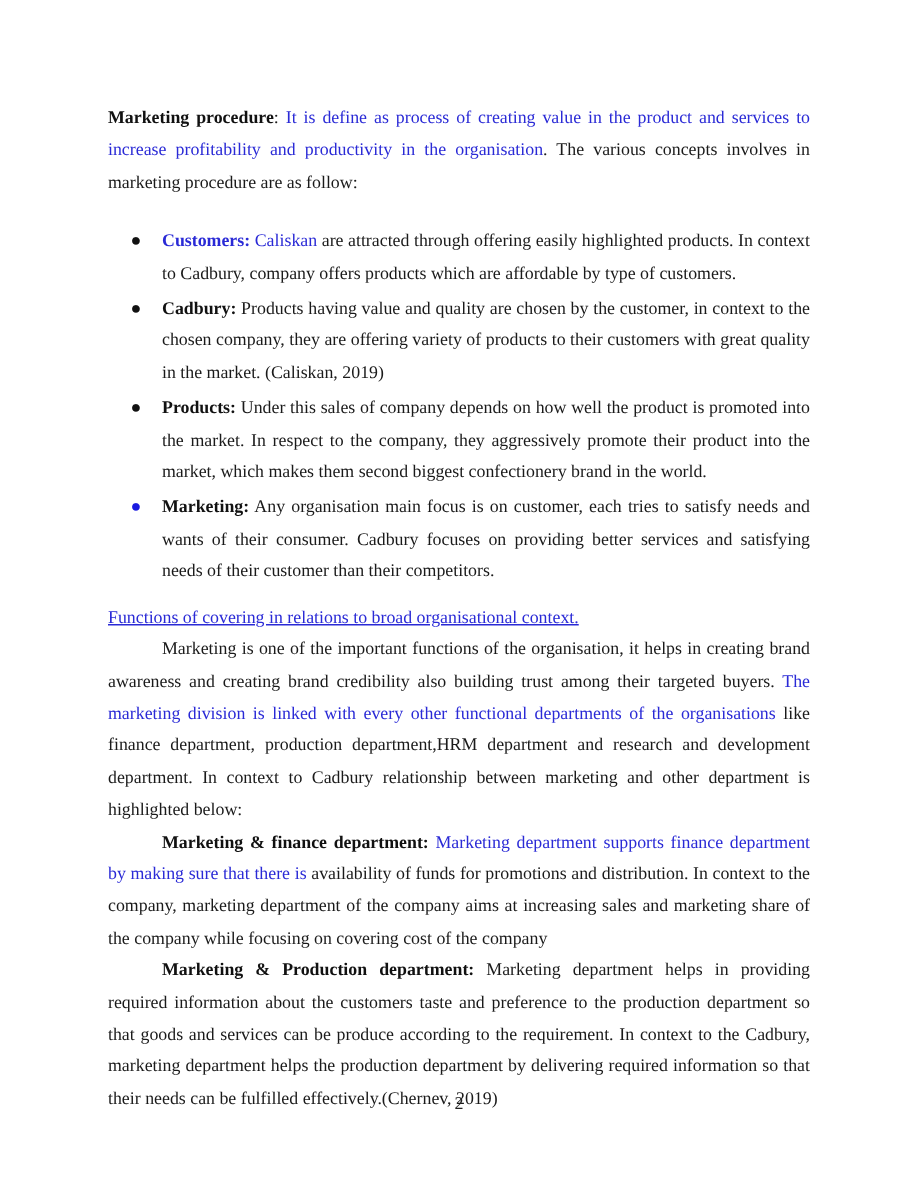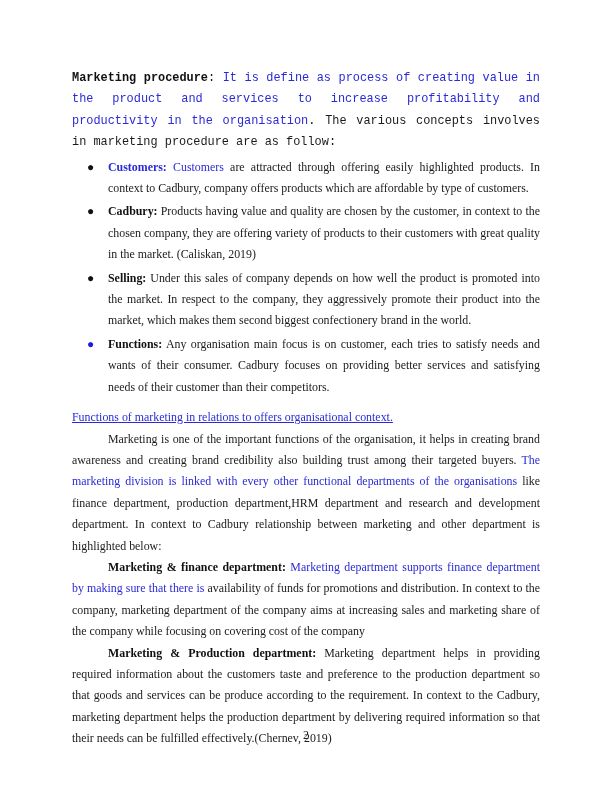--- a/index.html
+++ b/index.html
@@ -22,21 +22,21 @@
       top: 68px;
       width: 468px;
     }
     p {
       margin: 0;
       line-height: 21.4px;
       text-align: justify;
     }
     .blue { color: #2a2ad6; }
     b { font-weight: bold; color: #111; }
-    .intro { margin-bottom: 3px; font-family: Liberation Mono, monospace; }
+    .intro { margin-bottom: 18px; }
     ul.bullets {
       list-style: none;
       margin: 0;
       padding: 0;
     }
     ul.bullets li {
       position: relative;
       padding-left: 36px;
       line-height: 21.4px;
       text-align: justify;
@@ -73,37 +73,37 @@
 </head>
 <body>
 
 <div class="page">
 
   <p class="intro"><b>Marketing procedure</b><span>: </span><span class="blue">It is define as process of creating value in the product and services to increase profitability and productivity in the organisation</span><span>. The various concepts involves in marketing procedure are as follow:</span></p>
 
   <ul class="bullets">
     <li>
       <span class="bullet">●</span>
-      <b class="blue">Customers:</b><span class="blue"> Customers</span><span> are attracted through offering easily highlighted products. In context to Cadbury, company offers products which are affordable by type of customers.</span>
+      <b class="blue">Customers:</b><span class="blue"> Caliskan</span><span> are attracted through offering easily highlighted products. In context to Cadbury, company offers products which are affordable by type of customers.</span>
     </li>
     <li>
       <span class="bullet">●</span>
       <b>Cadbury:</b><span> Products having value and quality are chosen by the customer, in context to the chosen company, they are offering variety of products to their customers with great quality in the market. (Caliskan, 2019)</span>
     </li>
     <li>
       <span class="bullet">●</span>
-      <b>Selling:</b><span> Under this sales of company depends on how well the product is promoted into the market. In respect to the company, they aggressively promote their product into the market, which makes them second biggest confectionery brand in the world.</span>
+      <b>Products:</b><span> Under this sales of company depends on how well the product is promoted into the market. In respect to the company, they aggressively promote their product into the market, which makes them second biggest confectionery brand in the world.</span>
     </li>
     <li>
       <span class="bullet blue-bullet">●</span>
-      <b>Functions:</b><span> Any organisation main focus is on customer, each tries to satisfy needs and wants of their consumer. Cadbury focuses on providing better services and satisfying needs of their customer than their competitors.</span>
+      <b>Marketing:</b><span> Any organisation main focus is on customer, each tries to satisfy needs and wants of their consumer. Cadbury focuses on providing better services and satisfying needs of their customer than their competitors.</span>
     </li>
   </ul>
 
-  <a class="section-link">Functions of marketing in relations to offers organisational context.</a>
+  <a class="section-link">Functions of covering in relations to broad organisational context.</a>
 
   <p class="indent"><span>Marketing is one of the important functions of the  organisation, it helps in creating brand awareness and creating  brand credibility also building trust among their targeted buyers.  </span><span class="blue">The marketing division is linked with every other functional departments of the organisations</span><span> like finance department, production department,HRM department and research and development department. In context to Cadbury relationship between marketing and other department is highlighted below:</span></p>
 
   <p class="indent para-gap"><b>Marketing &amp;  finance department:</b><span class="blue"> Marketing department supports finance department by making sure that there is</span><span> availability of funds for promotions and distribution. In context to the company, marketing department of the company aims at increasing sales and marketing share of the company while focusing on covering cost of the company</span></p>
 
   <p class="indent para-gap"><b>Marketing &amp; Production department:</b><span> Marketing department helps in providing required information about the customers taste and preference to the production department so that goods and services can be produce according to the requirement. In context to  the Cadbury, marketing department helps the production department by delivering required information so that their needs can be fulfilled effectively.(Chernev, 2019)</span></p>
 
 </div>
 
 <div class="page-number">2</div>

